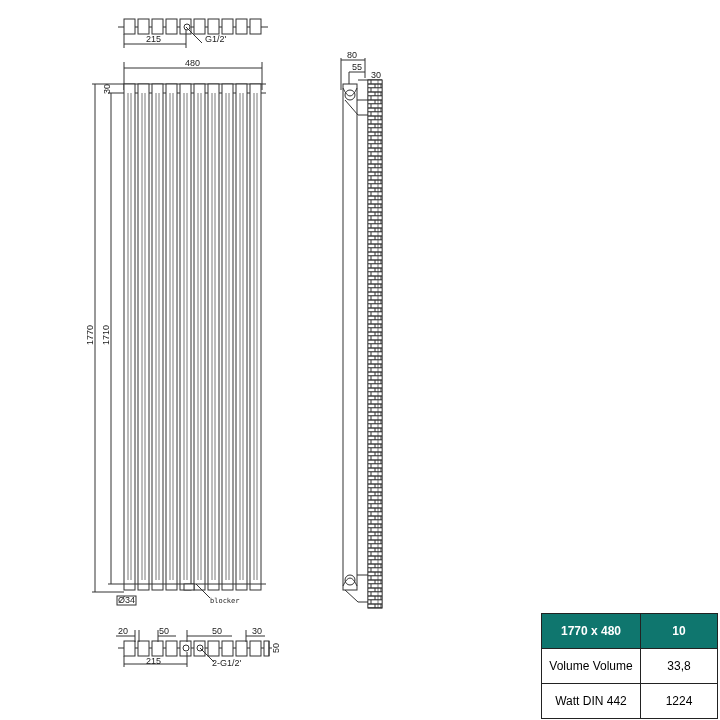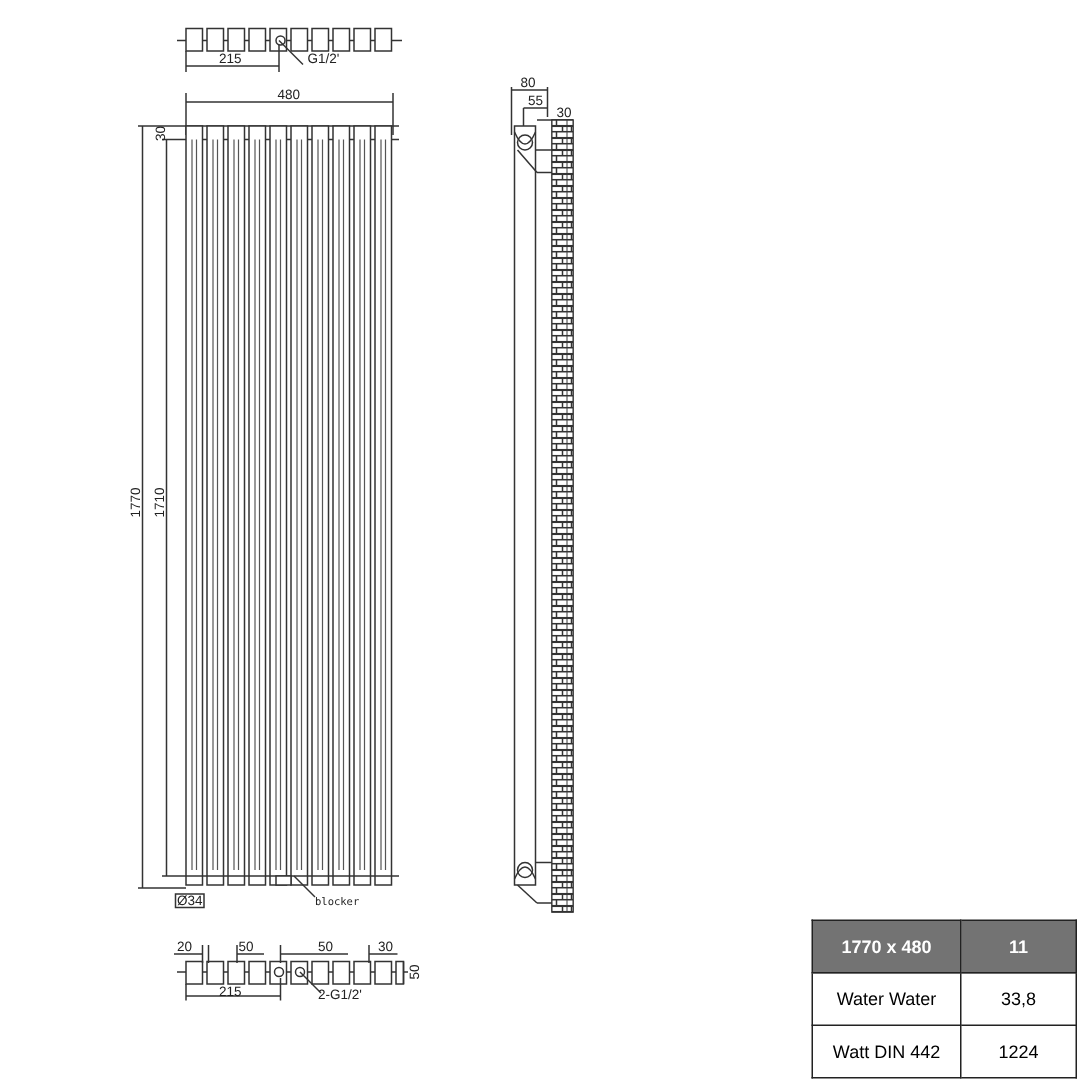--- a/index.html
+++ b/index.html
@@ -2,21 +2,21 @@
 <html><head>
 <meta charset="utf-8">
 <style>
   html, body { margin:0; padding:0; background:#ffffff; }
   body { width:720px; height:720px; position:relative; overflow:hidden; font-family:"Liberation Sans", sans-serif; }
   svg.drawing { position:absolute; left:0; top:0; width:720px; height:720px; }
   .dim { font-family:"Liberation Sans", sans-serif; font-size:9px; fill:#222; }
   .mono { font-family:"DejaVu Sans Mono", monospace; font-size:7px; fill:#222; }
   table.specs { position:absolute; left:541px; top:613px; width:177px; border-collapse:collapse; font-family:"Liberation Sans", sans-serif; font-size:12px; }
   table.specs td { border:1px solid #222; text-align:center; height:34px; padding:0; }
-  table.specs tr.head td { background:#737373; color:#fff; font-weight:bold; }
+  table.specs tr.head td { background:#0f766e; color:#fff; font-weight:bold; }
   table.specs td.c1 { width:98px; }
 </style>
 </head>
 <body>
 
 <svg class="drawing" viewBox="0 0 720 720" xmlns="http://www.w3.org/2000/svg">
   <g stroke="#333" stroke-width="1" fill="none">
 
     <g>
       <line x1="118" y1="27" x2="268" y2="27"></line>
@@ -187,24 +187,24 @@
   <text class="dim" x="252" y="634" font-size="8">30</text>
   <text class="dim" x="0" y="0" font-size="8" transform="translate(279,653) rotate(-90)">50</text>
   <text class="dim" x="146" y="664">215</text>
   <text class="dim" x="212" y="666">2-G1/2'</text>
 </svg>
 
 <table class="specs">
   <tbody>
       <tr class="head">
     <td class="c1">1770 x 480</td>
-    <td>11</td>
+    <td>10</td>
   </tr>
   <tr>
-    <td class="c1">Water Water</td>
+    <td class="c1">Volume Volume</td>
     <td>33,8</td>
   </tr>
   <tr>
     <td class="c1">Watt DIN 442</td>
     <td>1224</td>
   </tr>
 </tbody>
   </table>
 
 </body></html>

